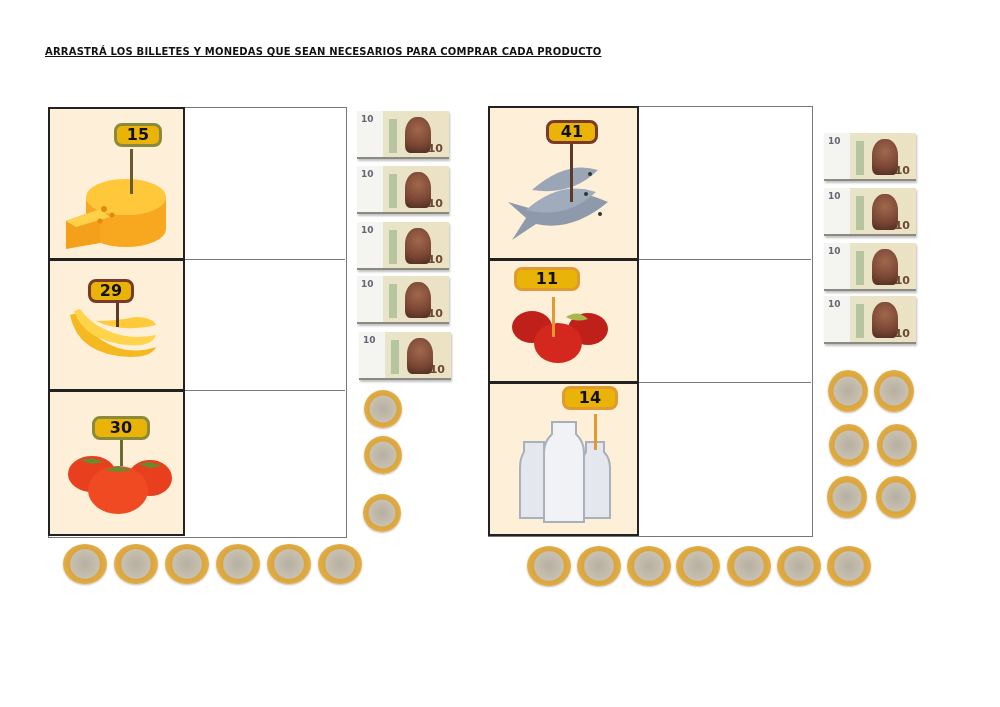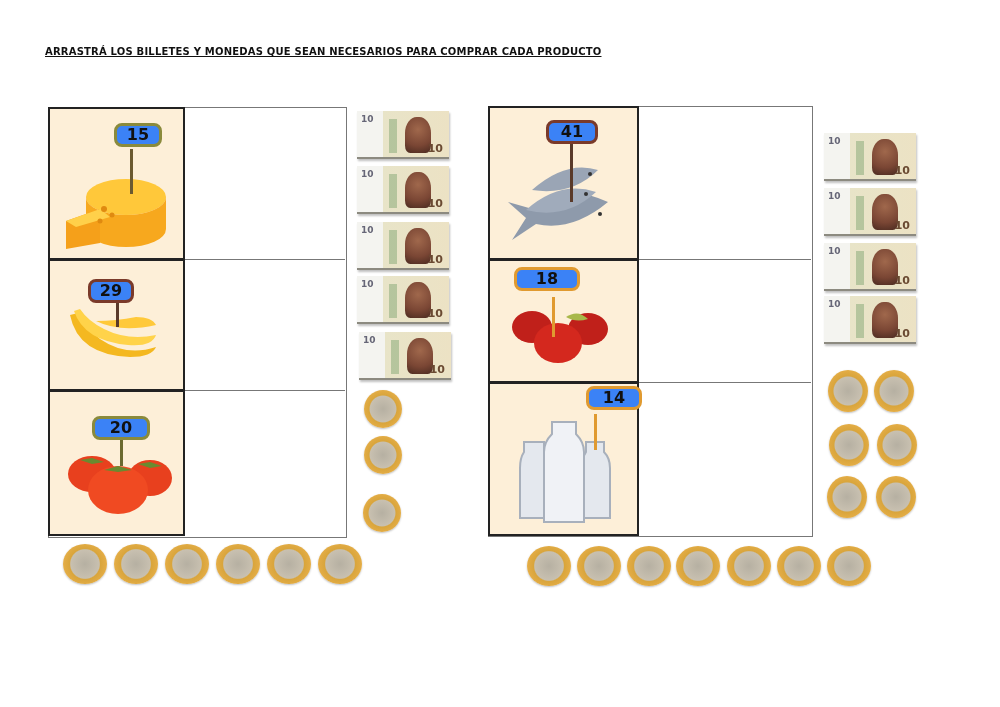--- a/index.html
+++ b/index.html
@@ -1,21 +1,21 @@
 <!DOCTYPE html>
 <html><head>
 <meta charset="utf-8">
 <style>
   html,body{margin:0;padding:0;background:#ffffff;}
   body{width:1000px;height:707px;position:relative;overflow:hidden;font-family:"DejaVu Sans",sans-serif;}
   .title{position:absolute;left:45px;top:46px;font-size:10px;font-weight:bold;color:#111;text-decoration:underline;letter-spacing:0.2px;white-space:nowrap;}
   .tbl{position:absolute;border:1px solid #777;background:#fff;}
   .prod{position:absolute;background:#fdefd8;border:2px solid #222;box-sizing:border-box;}
   .ans{position:absolute;border-top:1px solid #777;box-sizing:border-box;}
-  .tag{position:absolute;background:#3b82f6;border:3px solid;border-radius:8px;font-weight:bold;font-size:16px;text-align:center;color:#111;line-height:18px;}
+  .tag{position:absolute;background:#eab308;border:3px solid;border-radius:8px;font-weight:bold;font-size:16px;text-align:center;color:#111;line-height:18px;}
   .stick{position:absolute;width:3px;}
   .bill{position:absolute;width:92px;height:46px;box-shadow:1px 2px 2px rgba(0,0,0,0.25);background:linear-gradient(90deg,#f4f4f0 0,#f4f4f0 28%,#e8e4c8 28%,#ece2c4 100%);border-bottom:2px solid #8c8a80;cursor:grab;text-align:right;}
   .bill .den{position:absolute;left:4px;top:3px;font-size:9px;font-weight:bold;color:#667;}
   .bill .den2{position:absolute;right:6px;bottom:2px;font-size:11px;font-weight:bold;color:#6a4a32;}
   .bill .face{position:absolute;left:48px;top:6px;width:26px;height:36px;border-radius:45% 45% 20% 20%;background:radial-gradient(circle at 50% 35%,#a0684c 0,#7a4634 60%,#4a2a20 100%);}
   .bill .stripe{position:absolute;left:32px;top:8px;width:8px;height:34px;background:#9fb88c;opacity:0.7;}
   .coin{position:absolute;width:38px;height:38px;border-radius:50%;background:radial-gradient(circle,#b6b0a2 0,#c8c0b0 48%,#d9a53c 52%,#e8b04a 80%,#c88a2a 100%);box-shadow:0 1px 2px rgba(0,0,0,0.25);cursor:grab;}
   svg{position:absolute;overflow:visible;}
 </style>
 </head>
@@ -53,21 +53,21 @@
 <div class="prod" style="left:48px;top:390px;width:137px;height:146px;">
   <svg style="left:14px;top:60px;" width="112" height="64" viewBox="0 0 112 64">
     <ellipse cx="28" cy="22" rx="24" ry="18" fill="#e8401e"></ellipse>
     <ellipse cx="86" cy="26" rx="22" ry="18" fill="#e8401e"></ellipse>
     <ellipse cx="54" cy="38" rx="30" ry="24" fill="#f04a22"></ellipse>
     <path d="M40 18 l14 -4 l14 4 l-14 2z" fill="#6a8a30"></path>
     <path d="M16 8 l12 -2 l12 4 l-12 2z" fill="#6a8a30"></path>
     <path d="M74 12 l12 -2 l12 4 l-12 2z" fill="#6a8a30"></path>
   </svg>
   <div class="stick" style="left:70px;top:44px;height:30px;background:#6b6a30;"></div>
-  <div class="tag" style="left:42px;top:24px;width:52px;border-color:#8a8a3c;"><span>20</span></div>
+  <div class="tag" style="left:42px;top:24px;width:52px;border-color:#8a8a3c;"><span>30</span></div>
 </div>
 <div class="ans" style="left:185px;top:390px;width:160px;height:146px;"></div>
 
 <div class="bill" style="left:357px;top:111px;">
     <span class="den">10</span>
     <span class="stripe"></span>
     <span class="face"></span>
     <span class="den2">10</span>
   </div>
 <div class="bill" style="left:357px;top:166px;">
@@ -122,32 +122,32 @@
 <div class="ans" style="left:639px;top:106px;width:172px;height:154px;border-top:none;"></div>
 
 <div class="prod" style="left:488px;top:259px;width:151px;height:124px;">
   <svg style="left:18px;top:44px;" width="106" height="60" viewBox="0 0 106 60">
     <ellipse cx="24" cy="22" rx="20" ry="16" fill="#c0201a"></ellipse>
     <ellipse cx="80" cy="24" rx="20" ry="16" fill="#c0201a"></ellipse>
     <ellipse cx="50" cy="38" rx="24" ry="20" fill="#d4281e"></ellipse>
     <path d="M58 12 q12 -8 22 2 q-12 4 -22 -2z" fill="#a8b84a"></path>
   </svg>
   <div class="stick" style="left:62px;top:36px;height:40px;background:#e09a30;"></div>
-  <div class="tag" style="left:24px;top:6px;width:60px;border-color:#e09a30;"><span>18</span></div>
+  <div class="tag" style="left:24px;top:6px;width:60px;border-color:#e09a30;"><span>11</span></div>
 </div>
 <div class="ans" style="left:639px;top:259px;width:172px;height:124px;"></div>
 
 <div class="prod" style="left:488px;top:382px;width:151px;height:154px;">
   <svg style="left:30px;top:34px;" width="94" height="106" viewBox="0 0 94 106">
     <path d="M4 24 h20 v10 q6 6 6 16 v50 h-30 v-50 q0 -10 4 -16z" fill="#e4e8ee" stroke="#a8b0bc" stroke-width="2"></path>
     <path d="M66 24 h18 v10 q6 6 6 16 v50 h-28 v-50 q0 -10 4 -16z" fill="#e4e8ee" stroke="#a8b0bc" stroke-width="2"></path>
     <path d="M32 4 h24 v12 q8 8 8 18 v70 h-40 v-70 q0 -10 8 -18z" fill="#f0f2f6" stroke="#a8b0bc" stroke-width="2"></path>
   </svg>
   <div class="stick" style="left:104px;top:30px;height:36px;background:#e09a30;"></div>
-  <div class="tag" style="left:72px;top:2px;width:50px;border-color:#e09a30;margin-left:24px;"><span>14</span></div>
+  <div class="tag" style="left:72px;top:2px;width:50px;border-color:#e09a30;"><span>14</span></div>
 </div>
 <div class="ans" style="left:639px;top:382px;width:172px;height:154px;"></div>
 
 <div class="bill" style="left:824px;top:133px;">
     <span class="den">10</span>
     <span class="stripe"></span>
     <span class="face"></span>
     <span class="den2">10</span>
   </div>
 <div class="bill" style="left:824px;top:188px;">

